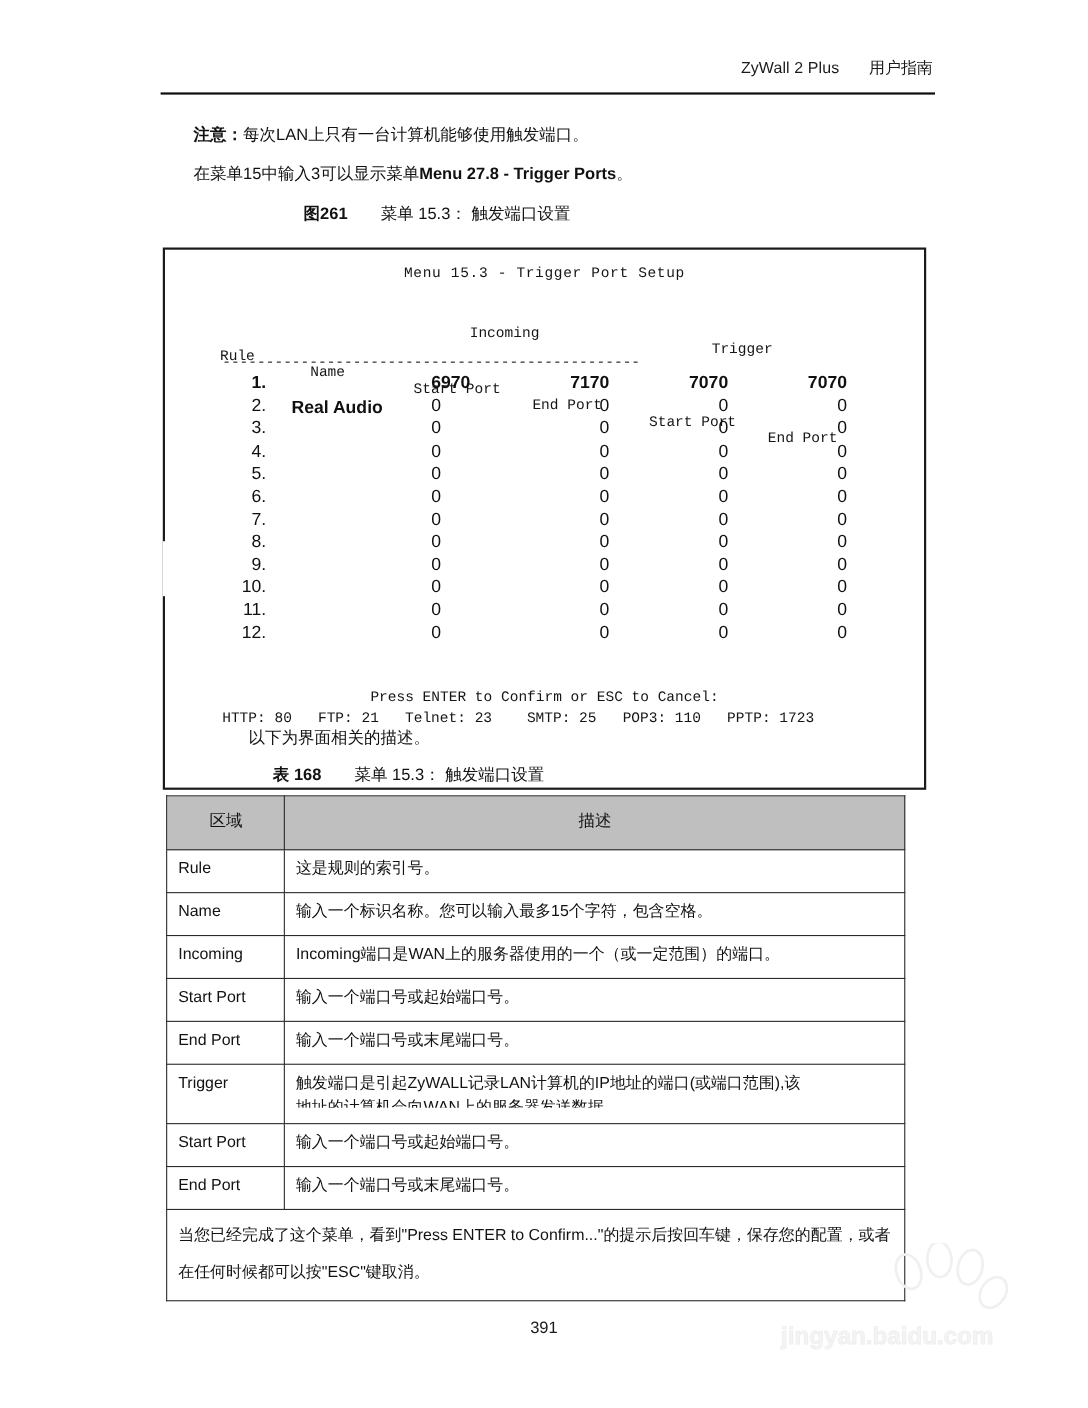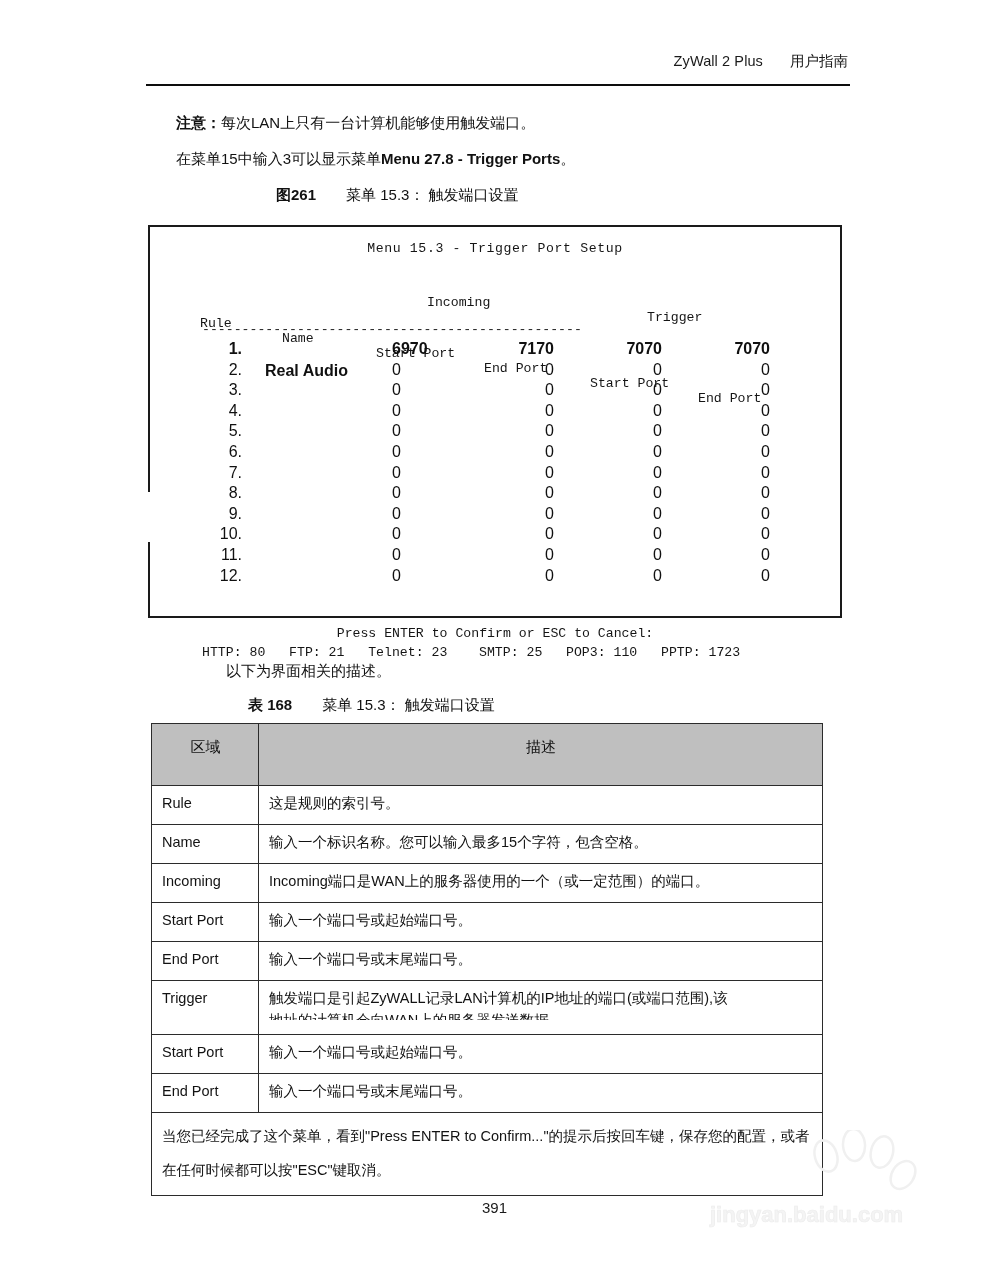--- a/index.html
+++ b/index.html
@@ -44,21 +44,21 @@
   #fig-line   { left: 276px; top: 184px; }
   #desc-line  { left: 226px; top: 660px; }
   #tbl-line   { left: 248px; top: 694px; }
 
   .b { font-weight: bold; }
 
   
   #terminal {
     position: absolute;
     left: 148px; top: 225px;
-    width: 694px; height: 393px;
+    width: 694px; height: 493px;
     background: #ffffff;
     border: 2px solid #1a1a1a;
   }
   #terminal-left-nick {
     position: absolute;
     left: -2px; top: 265px;
     width: 3px; height: 50px;
     background: #ffffff;
   }
   .term {
@@ -124,21 +124,21 @@
     border: 1.6px solid #2b2b2b;
     padding: 6px 9px 6px 10px;
     vertical-align: top;
     line-height: 22px;
     color: #121212;
   }
   #desc-table tr.hdr td {
     background: #bfbfbf;
     text-align: center;
     font-size: 15px;
-    padding-top: 12px; padding-bottom: 27px;
+    padding-top: 12px; padding-bottom: 14px;
   }
   #desc-table td.field {
     width: 107px;
     white-space: nowrap;
   }
   #desc-table tr.body td { height: 39px; }
   #desc-table tr.clipped td.desc {
     height: 39px;
     overflow: hidden;
     padding-bottom: 14px;

